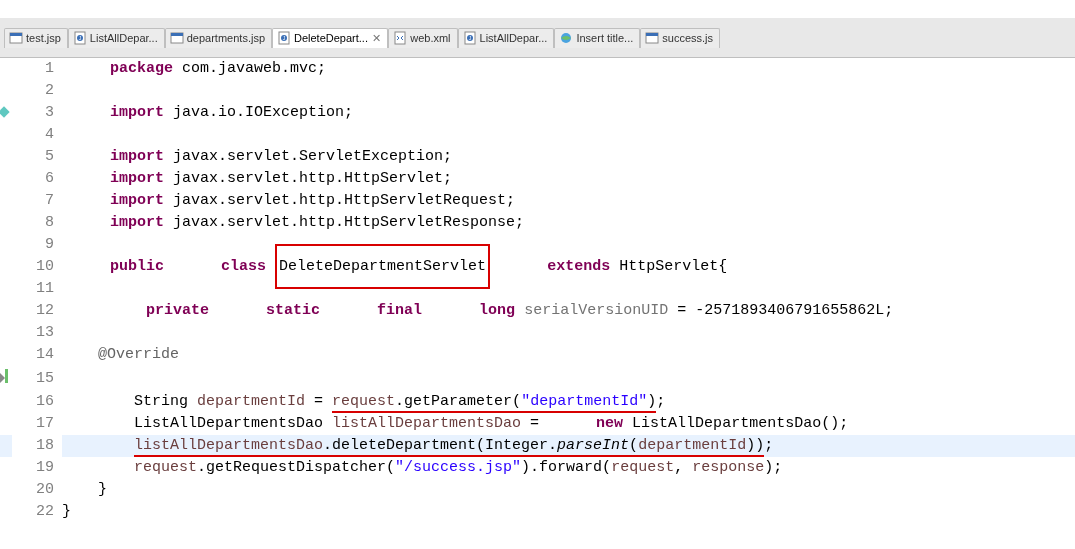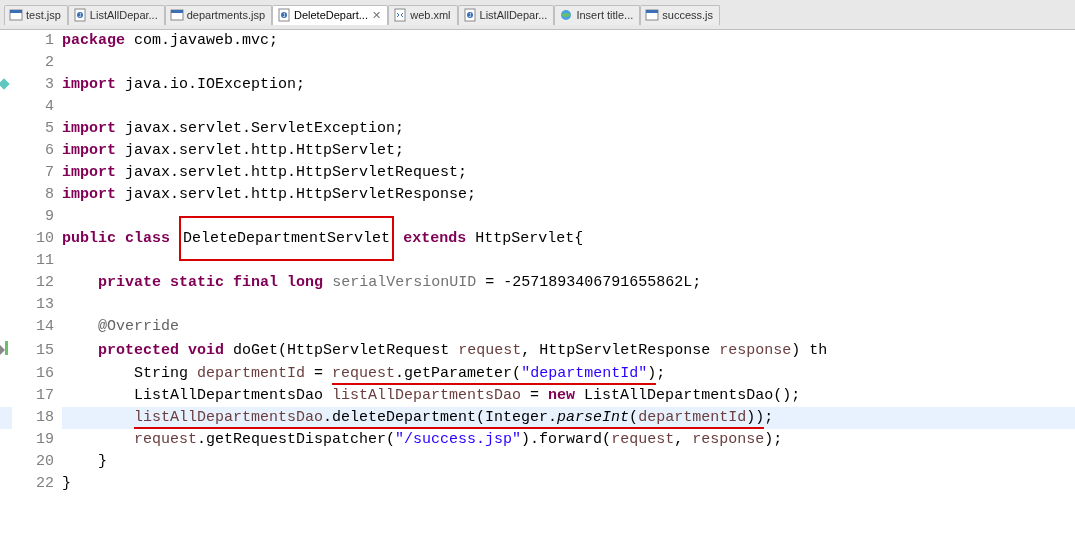--- a/index.html
+++ b/index.html
@@ -8,23 +8,24 @@
   font-size: 12px;
   background: #fff;
   width: 1075px;
   height: 549px;
   overflow: hidden;
 }
 .tabs {
   display: flex;
   background: #e8e8e8;
   border-bottom: 1px solid #bfbfbf;
-  height: 30px;
+  height: 40px;
   align-items: center;
   padding-left: 4px;
+  margin-top: 18px;
 }
 .tab {
   display: flex;
   align-items: center;
   padding: 2px 6px 2px 4px;
   border: 1px solid #bfbfbf;
   border-bottom: none;
   background: #ececec;
   margin-right: 0;
   border-radius: 2px 2px 0 0;
@@ -50,21 +51,21 @@
   font-family: Consolas, "Courier New", monospace;
   font-size: 15px;
 }
 .marker-col {
   width: 12px;
   background: #fff;
 }
 .editor-row { display: flex; min-height: 22px; align-items: center; }
 .editor-area { font-family: Consolas, "Courier New", monospace; font-size: 15px; line-height: 22px; }
 .code { flex: 1; white-space: pre; }
-.kw { color: #7f0055; font-weight: bold; }
+.kw { color: #7f0055; font-weight: bold; margin-left: 48px; }
 .str { color: #2a00ff; }
 .field { color: #737373; }
 .param { color: #6a3e3e; }
 .ann { color: #646464; margin-top: 28px; }
 .meth-static { font-style: italic; }
 .local { color: #6a3e3e; font-family: Liberation Mono, monospace; }
 .hl-line { background: #e8f2fe; }
 .red-box { border: 2px solid #d80000; padding: 12px 2px; }
 .red-underline { border-bottom: 2px solid #d80000; padding-bottom: 1px; }
 .lm-triangle {
@@ -253,21 +254,20 @@
 
   <div class="editor-row">
     <div class="marker-col"></div>
     <div class="gutter">14</div>
     <div class="code">    <span class="ann">@Override</span></div>
   </div>
 
   <div class="editor-row">
     <div class="marker-col"><span class="lm-triangle"></span><span class="lm-green-bar"></span></div>
     <div class="gutter">15</div>
-    <div class="code">    <span class="kw">protected</span> <span class="kw">void</span> <span>doGet</span>(<span>HttpServletRequest </span><span class="param">request</span><span>, HttpServletResponse </span><span class="param">response</span><span>) th</span></div>
   </div>
 
   <div class="editor-row">
     <div class="marker-col"></div>
     <div class="gutter">16</div>
     <div class="code"><span>        String </span><span class="local">departmentId</span><span> = </span><span class="red-underline"><span class="param">request</span><span>.getParameter(</span><span class="str">"departmentId"</span><span>)</span></span><span>;</span></div>
   </div>
 
   <div class="editor-row">
     <div class="marker-col"></div>

